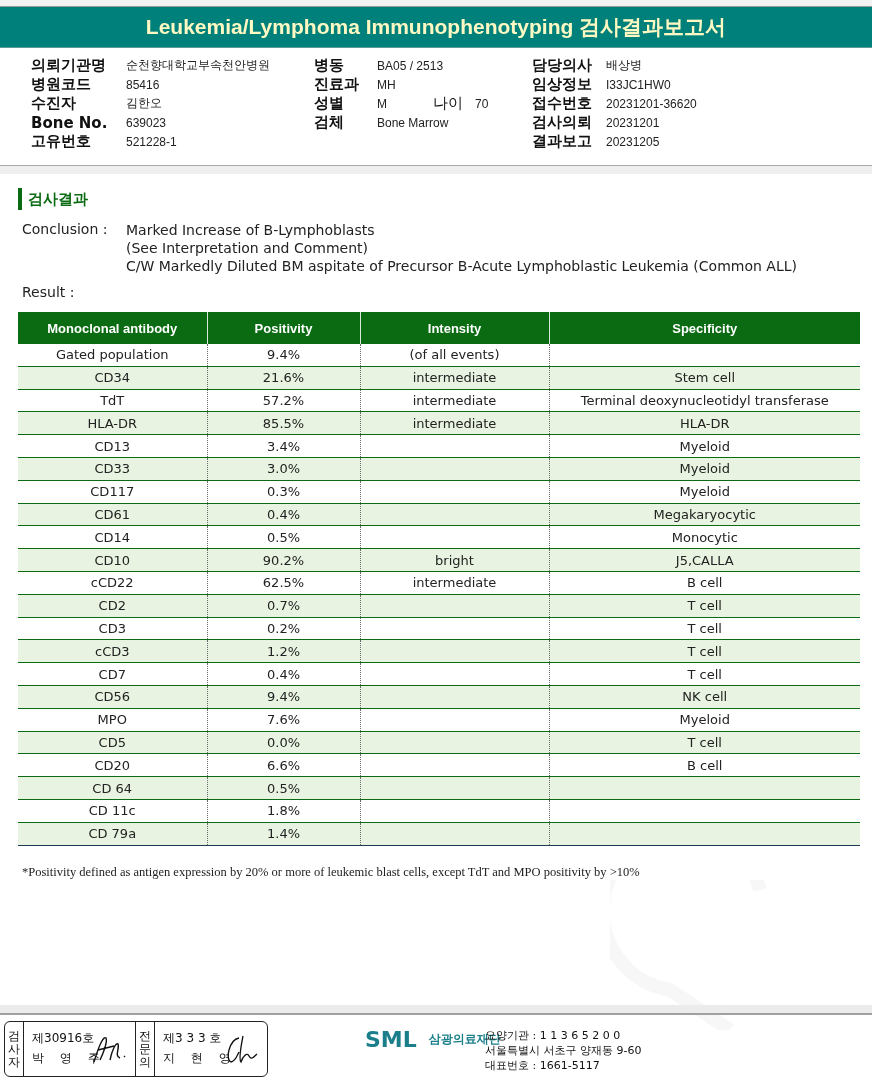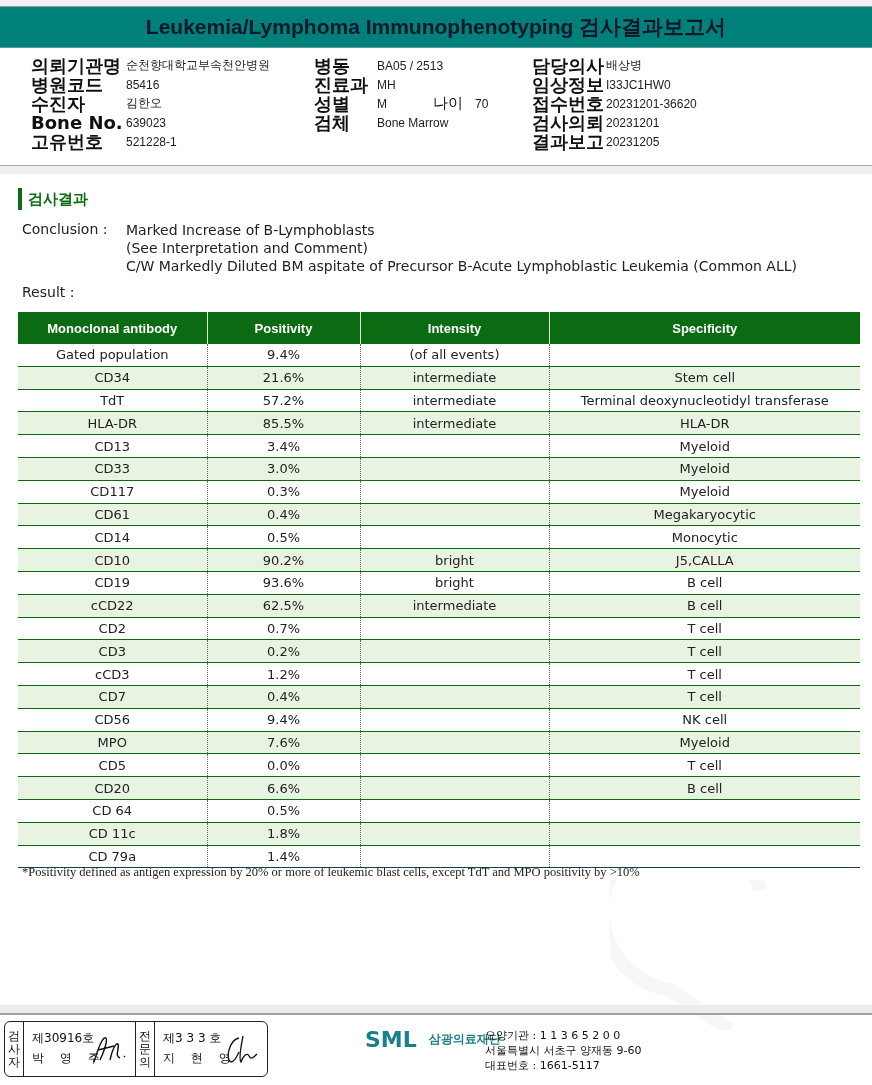--- a/index.html
+++ b/index.html
@@ -3,27 +3,27 @@
 <meta charset="utf-8">
 <style>
   html, body { margin: 0; padding: 0; }
   body {
     width: 872px; height: 1085px; position: relative; overflow: hidden;
     background: #ffffff; font-family: "DejaVu Sans", sans-serif; color: #111;
   }
   .topline { position: absolute; left: 0; top: 0; width: 872px; height: 6px; background: #f2f2f2; border-bottom: 1px solid #9a9a9a; }
   .title-bar {
     position: absolute; left: 0; top: 7px; width: 872px; height: 40px;
-    background: #00807a; color: #0f172a; text-align: center; line-height: 40px;
+    background: #00807a; color: #fef9c3; text-align: center; line-height: 40px;
     font-family: "Liberation Sans", sans-serif; font-weight: bold; font-size: 21px;
     border-bottom: 1px solid #5a9c96;
   }
   .info { position: absolute; top: 56px; font-size: 12px; }
   .info .row { display: flex; height: 19px; align-items: center; }
-  .info .lbl { font-weight: bold; font-size: 18px; }
+  .info .lbl { font-weight: bold; font-size: 15px; }
   .info .val { font-family: "Liberation Sans", sans-serif; font-size: 12px; color: #222; }
   .col1 { left: 31px; } .col1 .lbl { width: 95px; }
   .col2 { left: 314px; } .col2 .lbl { width: 63px; }
   .col3 { left: 532px; } .col3 .lbl { width: 74px; }
   .age-lbl { font-weight: normal; margin-left: 42px; width: 42px; font-size: 15px; }
   .sep { position: absolute; left: 0; top: 165px; width: 872px; height: 8px; background: #efefef; border-top: 1px solid #a8a8a8; }
   .section-title { position: absolute; left: 18px; top: 188px; height: 22px; display: flex; align-items: center; }
   .section-title .bar { width: 4px; height: 22px; background: #0b6b12; margin-right: 6px; }
   .section-title .txt { font-weight: bold; font-size: 15px; color: #0b6b12; }
   .conc { position: absolute; left: 22px; top: 221px; font-size: 14px; font-family: "DejaVu Sans", sans-serif; color: #222; }
@@ -221,26 +221,20 @@
         <td></td>
         <td>Monocytic</td>
       </tr>
       <tr>
         <td>CD10</td>
         <td>90.2%</td>
         <td>bright</td>
         <td>J5,CALLA</td>
       </tr>
       <tr>
-        <td>CD19</td>
-        <td>93.6%</td>
-        <td>bright</td>
-        <td>B cell</td>
-      </tr>
-      <tr>
         <td>cCD22</td>
         <td>62.5%</td>
         <td>intermediate</td>
         <td>B cell</td>
       </tr>
       <tr>
         <td>CD2</td>
         <td>0.7%</td>
         <td></td>
         <td>T cell</td>

